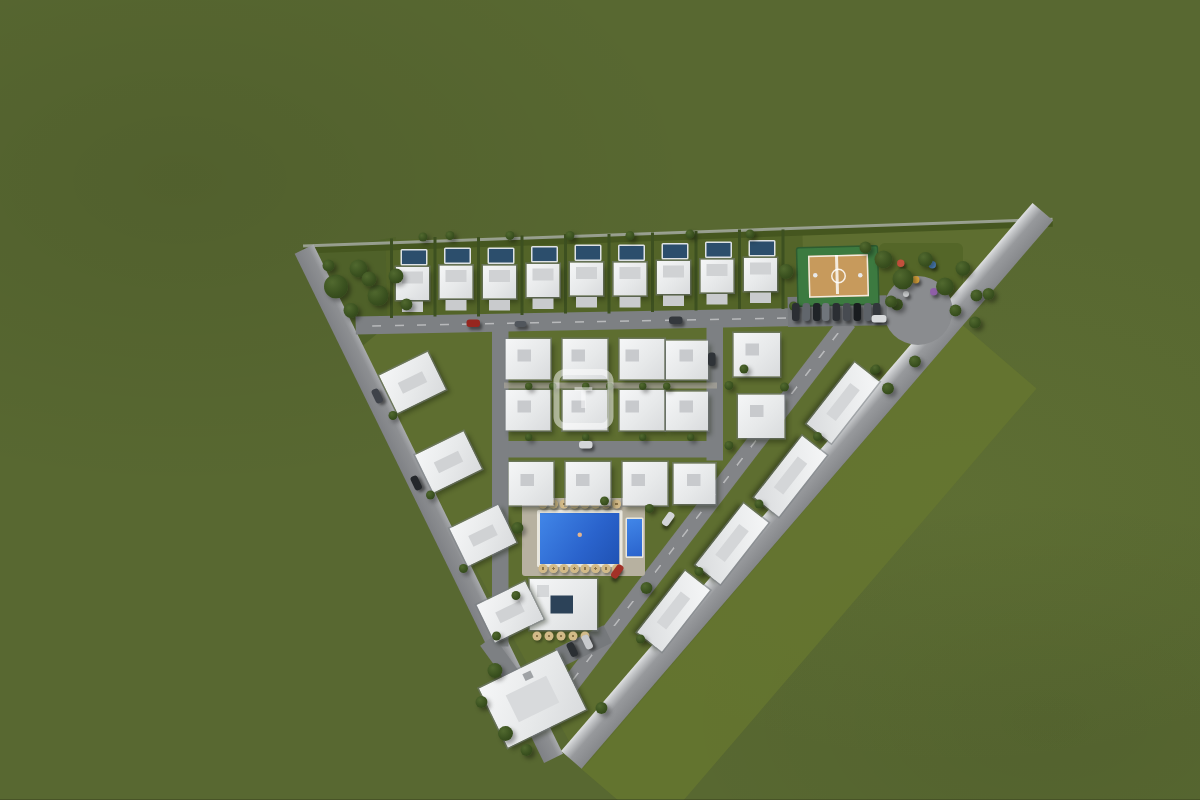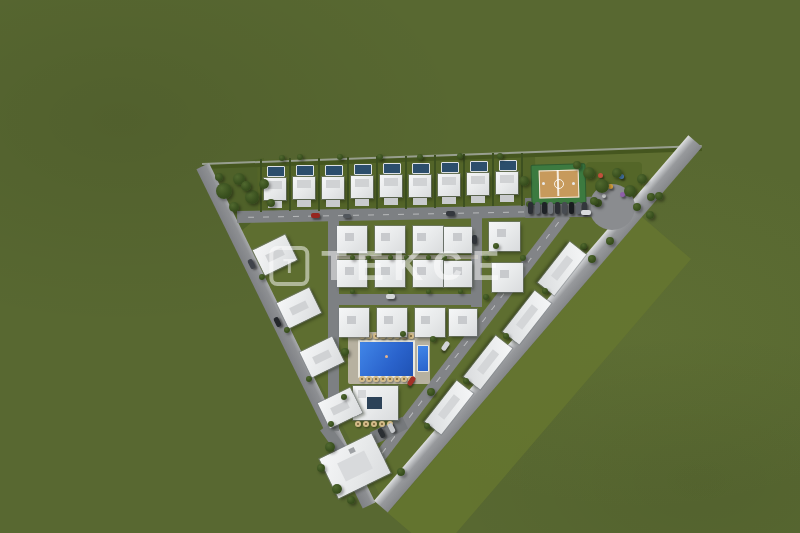--- a/index.html
+++ b/index.html
@@ -28,21 +28,20 @@
      font-size:42px;letter-spacing:9px;line-height:1;white-space:nowrap}
 </style>
 </head>
 <body>
 
 <div class="stage">
   <div class="watermark">
     <span class="wm-logo">
       <span>T</span>
     </span>
-    <span class="wm-text">TEKCE</span>
   </div>
 <div class="s " style="left: 691px; top: 259px; width: 390px; height: 66px; background: rgb(103, 119, 47); transform: rotate(130.6deg); transform-origin: 0px 0px; opacity: 0.8;"></div>
     <div class="s " style="left: 0px; top: 0px; width: 800px; height: 533px; background: rgb(94, 110, 48); clip-path: polygon(202px 166px, 701px 148px, 389px 512px);"></div>
     <div class="s " style="left: 206px; top: 150px; width: 130px; height: 130px; background: rgb(79, 97, 41); clip-path: polygon(2px 18px, 58px 8px, 58px 62px, 34px 82px);"></div>
     <div class="s " style="left: 257px; top: 160px; width: 278px; height: 52px; background: rgb(83, 100, 40); transform: rotate(-1.3deg); transform-origin: 0px 0px;"></div>
     <div class="s " style="left: 586px; top: 162px; width: 56px; height: 46px; border-radius: 4px; background: rgb(84, 102, 40);"></div>
     <div class="s " style="left: 202px; top: 164px; width: 500px; height: 5px; background: rgb(69, 86, 31); transform: rotate(-2.05deg); transform-origin: 0px 0px;"></div>
     <div class="s " style="left: 202px; top: 163px; width: 500px; height: 1.5px; background: rgb(184, 186, 188); transform: rotate(-2.05deg); transform-origin: 0px 0px; opacity: 0.7;"></div>
     <div class="s " style="left: 209px; top: 163px; width: 378px; height: 14px; background: linear-gradient(rgb(169, 171, 174) 0%, rgb(141, 143, 146) 30%, rgb(127, 129, 133) 100%); transform: rotate(63.9deg); transform-origin: 0px 0px;"></div>
     <div class="s " style="left: 702px; top: 147px; width: 482px; height: 18px; background: linear-gradient(rgb(133, 135, 138) 0%, rgb(151, 153, 156) 55%, rgb(201, 203, 205) 88%, rgb(223, 224, 225) 100%); transform: rotate(130.7deg); transform-origin: 0px 0px;"></div>

